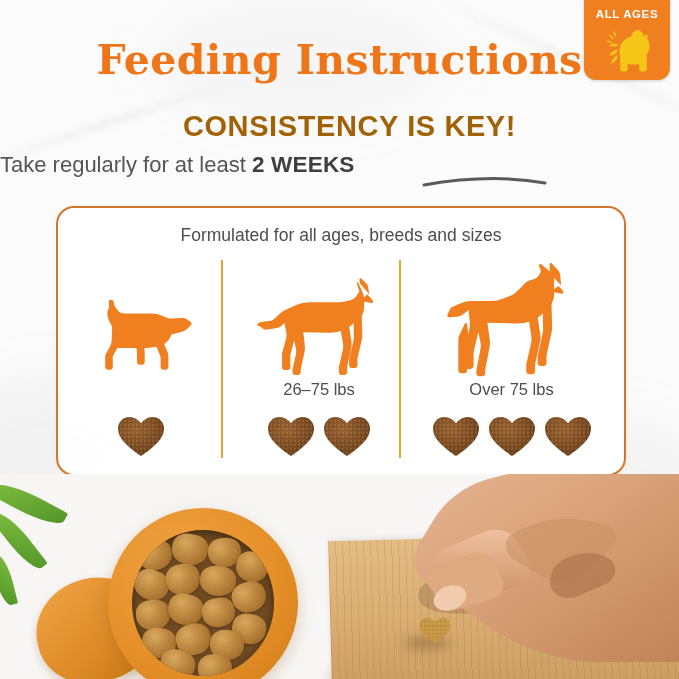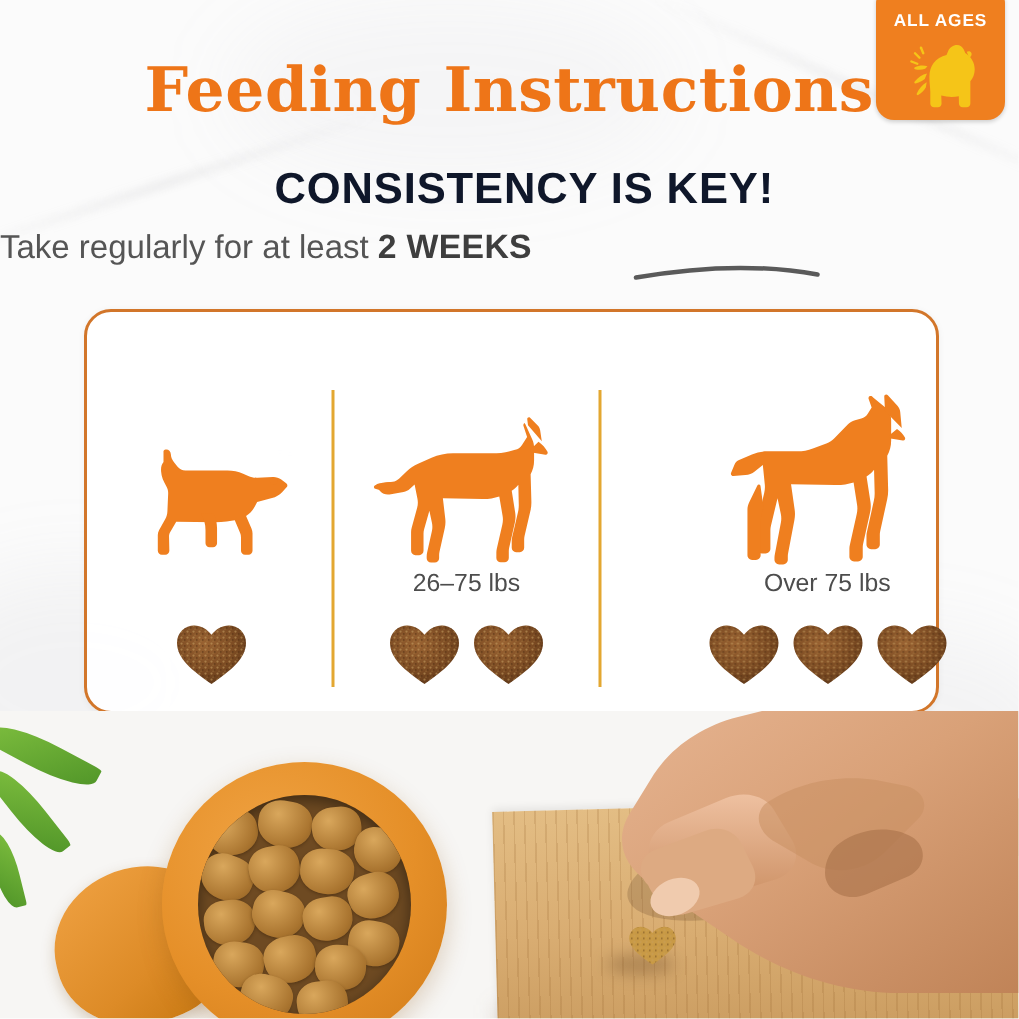--- a/index.html
+++ b/index.html
@@ -28,21 +28,21 @@
     box-shadow:0 1px 3px rgba(0,0,0,.18);
   }
   #badge .bt{
     position:absolute;top:14px;left:0;right:0;text-align:center;
     color:#ffffff;font-size:11.5px;font-weight:700;letter-spacing:.6px;
   }
   #badge .bdog{position:absolute;left:16px;top:30px;width:56px;height:50px;}
 
   #subtitle{
     position:absolute;left:0;right:0;top:110px;text-align:center;
-    font-size:29px;font-weight:700;color:#0f172a;letter-spacing:.6px;padding-left:20px;
+    font-size:29px;font-weight:700;color:#a16207;letter-spacing:.6px;padding-left:20px;
   }
   #tagwrap{
     position:absolute;left:0;right:0;top:152px;
     font-size:22px;color:#555;white-space:nowrap;
   }
   #tagwrap .strong{font-weight:700;color:#3e3e3e;letter-spacing:.2px;font-size:22.5px;}
   #swoosh{position:absolute;left:0;right:0;top:174px;height:14px;pointer-events:none;}
 
   
   #card{
@@ -54,22 +54,22 @@
   #formulated{
     position:absolute;left:0;right:0;top:17px;text-align:center;
     font-size:17.5px;color:#4d4d4d;
   }
   .divider{position:absolute;top:52px;width:1.6px;height:198px;background:#e3a731;}
   #div1{left:163px;}
   #div2{left:341px;}
 
   .col{position:absolute;top:52px;height:200px;}
   #col1{left:2px;width:161px;}
-  #col2{left:165px;width:176px;}
-  #col3{left:343px;width:221px;margin-left:40px;}
+  #col2{left:165px;width:176px;padding-left:16px;}
+  #col3{left:343px;width:221px;}
 
   .dogwrap{position:absolute;left:0;right:0;display:flex;align-items:flex-end;justify-content:center;}
   #col1 .dogwrap{top:0;height:118px;}
   #col2 .dogwrap{top:0;height:118px;}
   #col3 .dogwrap{top:0;height:118px;}
 
   .wlabel{
     position:absolute;left:0;right:0;top:120px;text-align:center;
     font-size:16.5px;color:#4d4d4d;
   }
@@ -160,20 +160,21 @@
 <div id="subtitle">CONSISTENCY IS KEY!</div>
 
 <div id="tagwrap"><span>Take regularly for at least </span><span class="strong">2 WEEKS</span></div>
 
 <svg id="swoosh" viewBox="0 0 679 14">
   <path d="M424 11 C 470 3, 512 3, 545 9" stroke="#5a5a5a" stroke-width="3" fill="none" stroke-linecap="round"></path>
 </svg>
 
 <div id="card">
 
+  <div id="formulated">Formulated for all ages, breeds and sizes</div>
 
   <div class="divider" id="div1"></div>
   <div class="divider" id="div2"></div>
 
   <div class="col" id="col1">
     <div class="dogwrap">
       <svg width="112" height="80" viewBox="0 0 112 80">
         <path fill="#ef7f1f" d="M24 10c-1.4 1.6-1.8 3.8-1.6 6.4 .2 3.4 1.6 6.6 3.3 9.4 1.2 2 1.5 3.6 1.4 5.6l-.5 11.4c-.08 2.0-.5 3.6-1.4 5.2l-4.1 7.4c-.6 1.1-.9 2.1-.9 3.2v10.5c0 1.5 1.2 2.7 2.7 2.7h2.3c1.5 0 2.7-1.2 2.7-2.7l-.2-9.2c-.03-1.2 .2-2.2 .8-3.2l4.0-6.8 26 .2c2.7 0 5.2-.15 7.6-.5l5.4-.8 3.6 8.6c.4 .95 .55 1.8 .55 2.8v8.9c0 1.5 1.2 2.7 2.7 2.7h2.3c1.5 0 2.7-1.2 2.7-2.7v-11.4c0-1.25-.22-2.3-.7-3.4l-3.6-8.3c2.6-1.7 4.6-3.9 6.0-6.6l1.4-2.8 9.9-2.6c2.6-.7 4.9-2.0 6.7-3.9l3.0-3.2c.8-.85 .7-2.1-.25-2.8l-3.3-2.4c-1.6-1.2-3.6-1.8-5.6-1.7l-10.2 .5c-2.2 .1-4.2-.3-6.2-1.2l-3.4-1.5c-3.3-1.45-6.8-2.2-10.4-2.2H38.6c-2.1 0-3.9-.9-5.2-2.5l-2.4-3.0c-1.3-1.6-2.0-3.3-2.1-5.3-.1-2.0-1.5-3.1-2.9-3.1-.9 0-1.6 .3-2 .9z"></path>
         <path fill="#ef7f1f" d="M97.5 20.5c1.5 0 2.7 1.0 2.7 2.3 0 1.3-1.2 2.3-2.7 2.3s-2.7-1.0-2.7-2.3c0-1.3 1.2-2.3 2.7-2.3z"></path>
         <path fill="#ef7f1f" d="M49 44.5c2.0 3.4 3.0 7.0 3.0 11.0v8.6c0 1.5 1.2 2.7 2.7 2.7h2.3c1.5 0 2.7-1.2 2.7-2.7v-9.7c0-3.6-.7-6.9-2.1-10.1z"></path>

